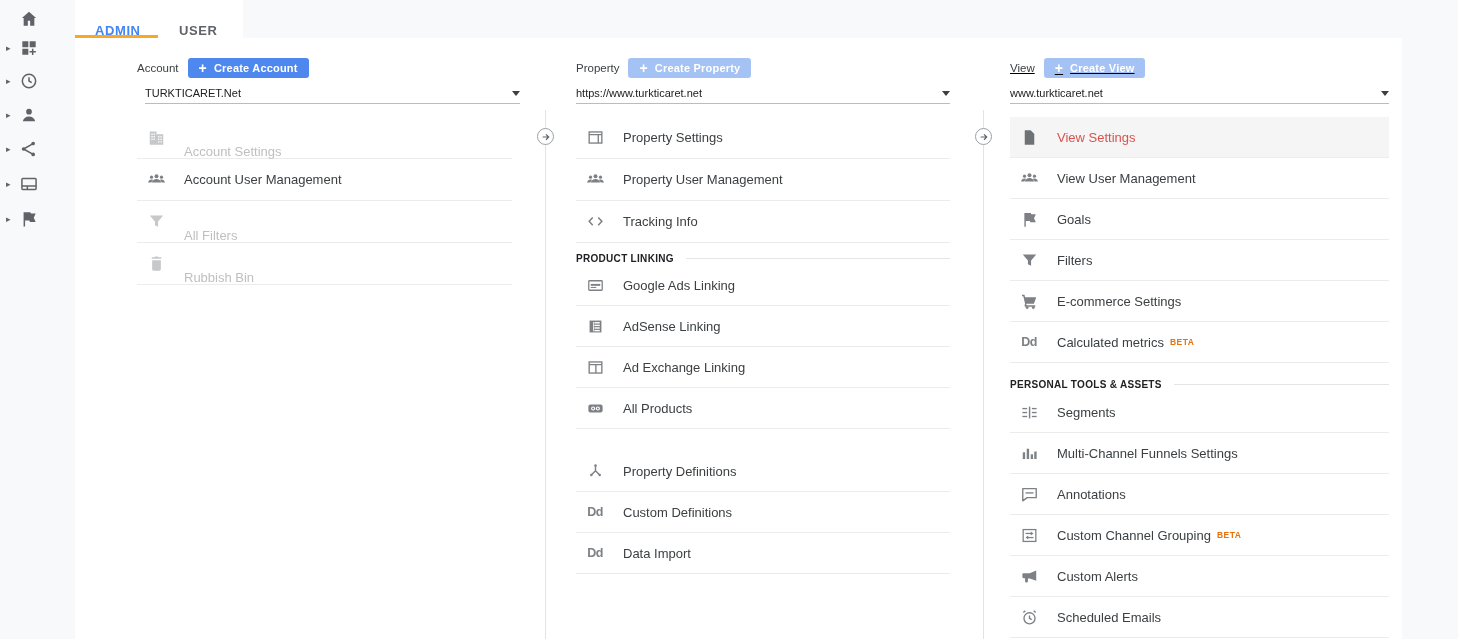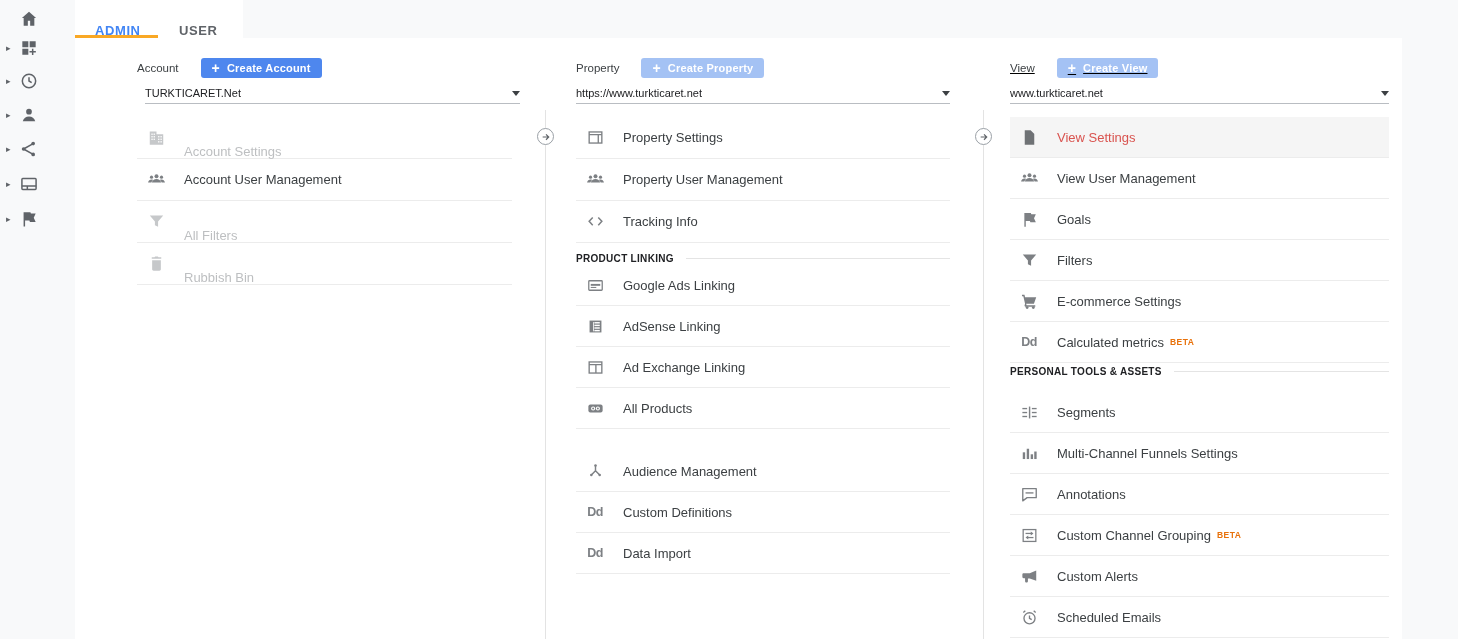--- a/index.html
+++ b/index.html
@@ -21,21 +21,21 @@
   #tab-user  { left:179px; color:#5f6368; }
   #tab-underline { left:75px; top:35px; width:83px; height:3px; background:#f9a825; }
 
   
   .srow { left:6px; width:64px; height:22px; display:flex; align-items:center; cursor:pointer; }
   .schev { width:10px; font-size:9px; color:#5f6368; flex:none; }
   .sic { width:20px; height:20px; color:#5f6368; margin-left:3px; }
   .sic svg { width:20px; height:20px; }
 
   
-  .colhead { top:57px; height:21px; display:flex; align-items:center; gap:22px; }
+  .colhead { top:57px; height:21px; display:flex; align-items:center; gap:9px; }
   .collabel { font-size:11.5px; color:#3c4043; }
   .btn { height:20px; padding:0 11px; display:inline-flex; align-items:center; gap:7px;
          background:#4e87ee; color:#fff; font-size:11px; font-weight:bold;
          border-radius:3px; letter-spacing:.2px; cursor:pointer; white-space:nowrap; }
   .btn .plus { font-size:14px; font-weight:bold; line-height:1; }
   .btn.disabled { background:#a4c2f4; cursor:default; }
 
   
   .selector { top:85px; height:19px; border-bottom:1px solid #b9bdc2; display:flex;
               align-items:flex-start; justify-content:space-between; cursor:pointer; }
@@ -74,21 +74,21 @@
 
   
   #acct-head { left:137px; } #prop-head { left:576px; } #view-head { left:1010px;text-decoration:underline; }
   #acct-sel { left:145px; width:375px; } #prop-sel { left:576px; width:374px; } #view-sel { left:1010px; width:379px; }
   #acct-list { left:137px; top:117px; width:375px; }
   #prop-list1 { left:576px; top:117px; width:374px; }
   #sec-product { left:576px; top:251px; width:374px; }
   #prop-list2 { left:576px; top:265px; width:374px; }
   #prop-list3 { left:576px; top:451px; width:374px; }
   #view-list1 { left:1010px; top:117px; width:379px; }
-  #sec-personal { left:1010px; top:364px; width:379px; }
+  #sec-personal { left:1010px; top:377px; width:379px; }
   #view-list2 { left:1010px; top:392px; width:379px; }
   #vline1 { left:545px; } #vline2 { left:983px; }
   #circle1 { left:537px; top:128px; } #circle2 { left:975px; top:128px; }
 </style>
 </head>
 <body>
 
 <div id="stage">
 
   <div class="abs" id="topstrip"></div>
@@ -341,21 +341,21 @@
             <g fill="none" stroke="currentColor" stroke-width="1.8">
               <path d="M12 4.5V11M12 11l-5.3 5.5M12 11l5.3 5.5"></path>
             </g>
             <g fill="currentColor">
               <circle cx="12" cy="4.5" r="1.6"></circle>
               <circle cx="6.7" cy="16.5" r="1.6"></circle>
               <circle cx="17.3" cy="16.5" r="1.6"></circle>
             </g>
           </svg>
         </span>
-      <span class="lbl">Audience Management</span>
+      <span class="lbl">Property Definitions</span>
     </div>
     <div class="row">
       <span class="ic">
           <span class="dd">Dd</span>
         </span>
       <span class="lbl">Custom Definitions</span>
     </div>
     <div class="row">
       <span class="ic">
           <span class="dd">Dd</span>

